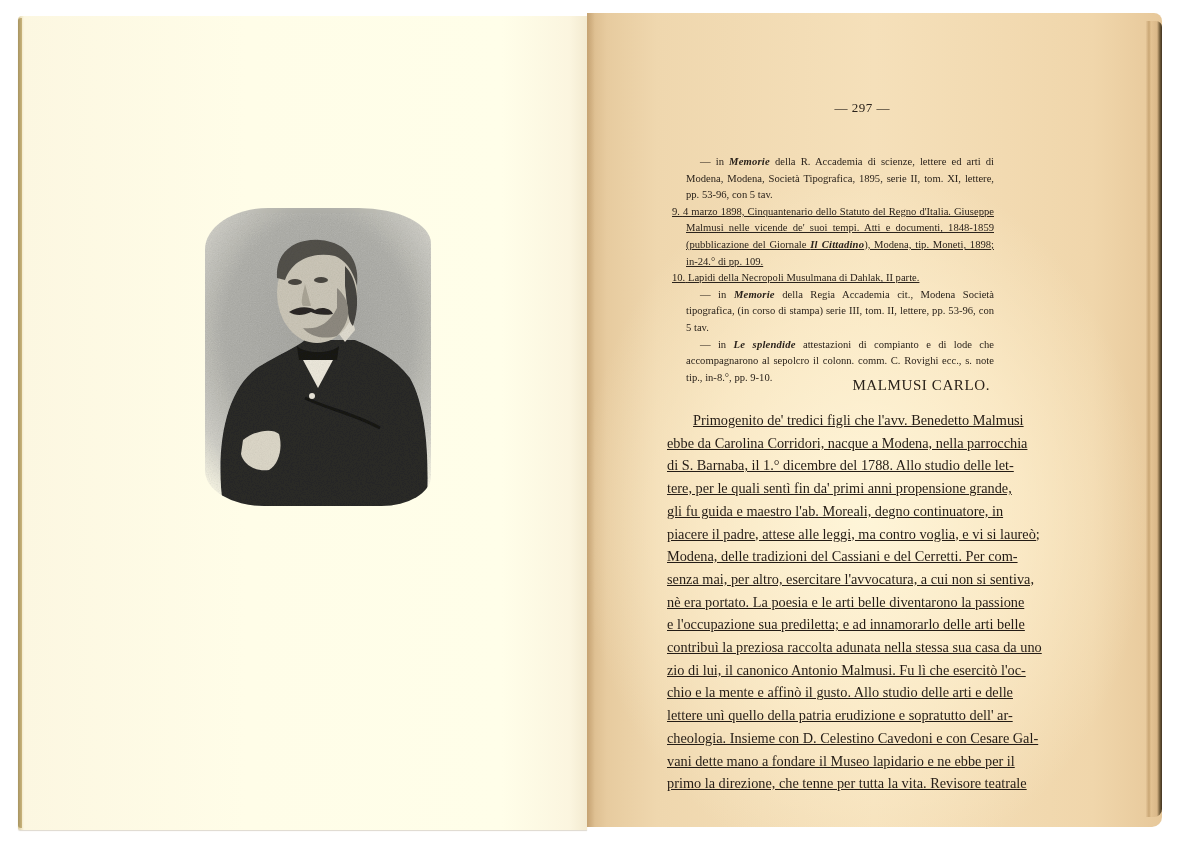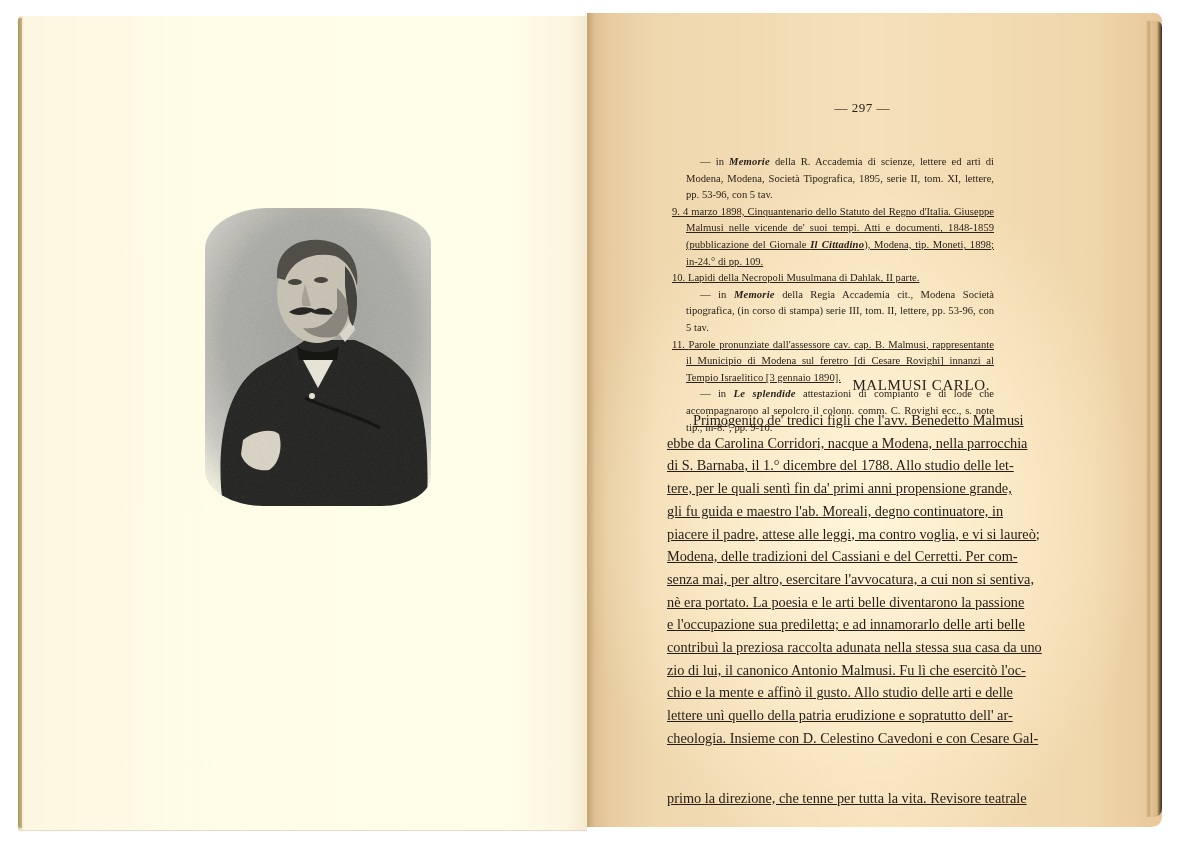--- a/index.html
+++ b/index.html
@@ -67,21 +67,21 @@
   .section-title {
     position: absolute; left: 660px; top: 377px; width: 330px; text-align: right;
     font-size: 15px; letter-spacing: 0.6px; color: #2a221a;
   }
   .body-text {
     position: absolute; left: 667px; top: 409px; width: 330px;
     font-size: 14.3px; line-height: 22.7px; color: #241c15;
   }
   .body-text .ln { display: block; white-space: nowrap; text-align: justify; text-align-last: justify; text-decoration: underline; }
   .body-text .ln.first { padding-left: 26px; }
-  .body-text .ln.last { text-align-last: justify; margin-top: 37px; }
+  .body-text .ln.last { text-align-last: justify; }
 </style>
 </head>
 <body>
 
 <div class="page-left">
   <div class="page-left-edge"></div>
 </div>
 
 <div class="portrait">
   <svg width="226" height="298" viewBox="0 0 226 298">
@@ -131,21 +131,20 @@
   <div class="page-right-edge"></div>
 </div>
 
 <div class="page-number">— 297 —</div>
 
 <div class="notes">
   <p class="cont"><span>— in </span><i>Memorie</i><span> della R. Accademia di scienze, lettere ed arti di Modena, Modena, Società Tipografica, 1895, serie II, tom. XI, lettere, pp. 53-96, con 5 tav.</span></p>
   <p class="num"><span>9.</span> <span>4 marzo 1898, Cinquantenario dello Statuto del Regno d'Italia. Giuseppe Malmusi nelle vicende de' suoi tempi. Atti e documenti, 1848-1859 (pubblicazione del Giornale </span><i>Il Cittadino</i><span>), Modena, tip. Moneti, 1898; in-24.° di pp. 109.</span></p>
   <p class="num"><span>10.</span> <span>Lapidi della Necropoli Musulmana di Dahlak, II parte.</span></p>
   <p class="cont"><span>— in </span><i>Memorie</i><span> della Regia Accademia cit., Modena Società tipografica, (in corso di stampa) serie III, tom. II, lettere, pp. 53-96, con 5 tav.</span></p>
-  <p class="num"><span>11.</span> <span>Parole pronunziate dall'assessore cav. cap. B. Malmusi, rappresentante il Municipio di Modena sul feretro [di Cesare Rovighi] innanzi al Tempio Israelitico [3 gennaio 1890].</span></p>
   <p class="cont"><span>— in </span><i>Le splendide</i><span> attestazioni di compianto e di lode che accompagnarono al sepolcro il colonn. comm. C. Rovighi ecc., s. note tip., in-8.°, pp. 9-10.</span></p>
 </div>
 
 <div class="section-title">MALMUSI CARLO.</div>
 
 <div class="body-text">
   <span class="ln first">Primogenito de' tredici figli che l'avv. Benedetto Malmusi</span>
   <span class="ln">ebbe da Carolina Corridori, nacque a Modena, nella parrocchia</span>
   <span class="ln">di S. Barnaba, il 1.° dicembre del 1788. Allo studio delle let-</span>
   <span class="ln">tere, per le quali sentì fin da' primi anni propensione grande,</span>
@@ -153,14 +152,15 @@
   <span class="ln">piacere il padre, attese alle leggi, ma contro voglia, e vi si laureò;</span>
   <span class="ln">Modena, delle tradizioni del Cassiani e del Cerretti. Per com-</span>
   <span class="ln">senza mai, per altro, esercitare l'avvocatura, a cui non si sentiva,</span>
   <span class="ln">nè era portato. La poesia e le arti belle diventarono la passione</span>
   <span class="ln">e l'occupazione sua prediletta; e ad innamorarlo delle arti belle</span>
   <span class="ln">contribuì la preziosa raccolta adunata nella stessa sua casa da uno</span>
   <span class="ln">zio di lui, il canonico Antonio Malmusi. Fu lì che esercitò l'oc-</span>
   <span class="ln">chio e la mente e affinò il gusto. Allo studio delle arti e delle</span>
   <span class="ln">lettere unì quello della patria erudizione e sopratutto dell' ar-</span>
   <span class="ln">cheologia. Insieme con D. Celestino Cavedoni e con Cesare Gal-</span>
+  <span class="ln">vani dette mano a fondare il Museo lapidario e ne ebbe per il</span>
   <span class="ln last">primo la direzione, che tenne per tutta la vita. Revisore teatrale</span>
 </div>
 
 </body></html>

